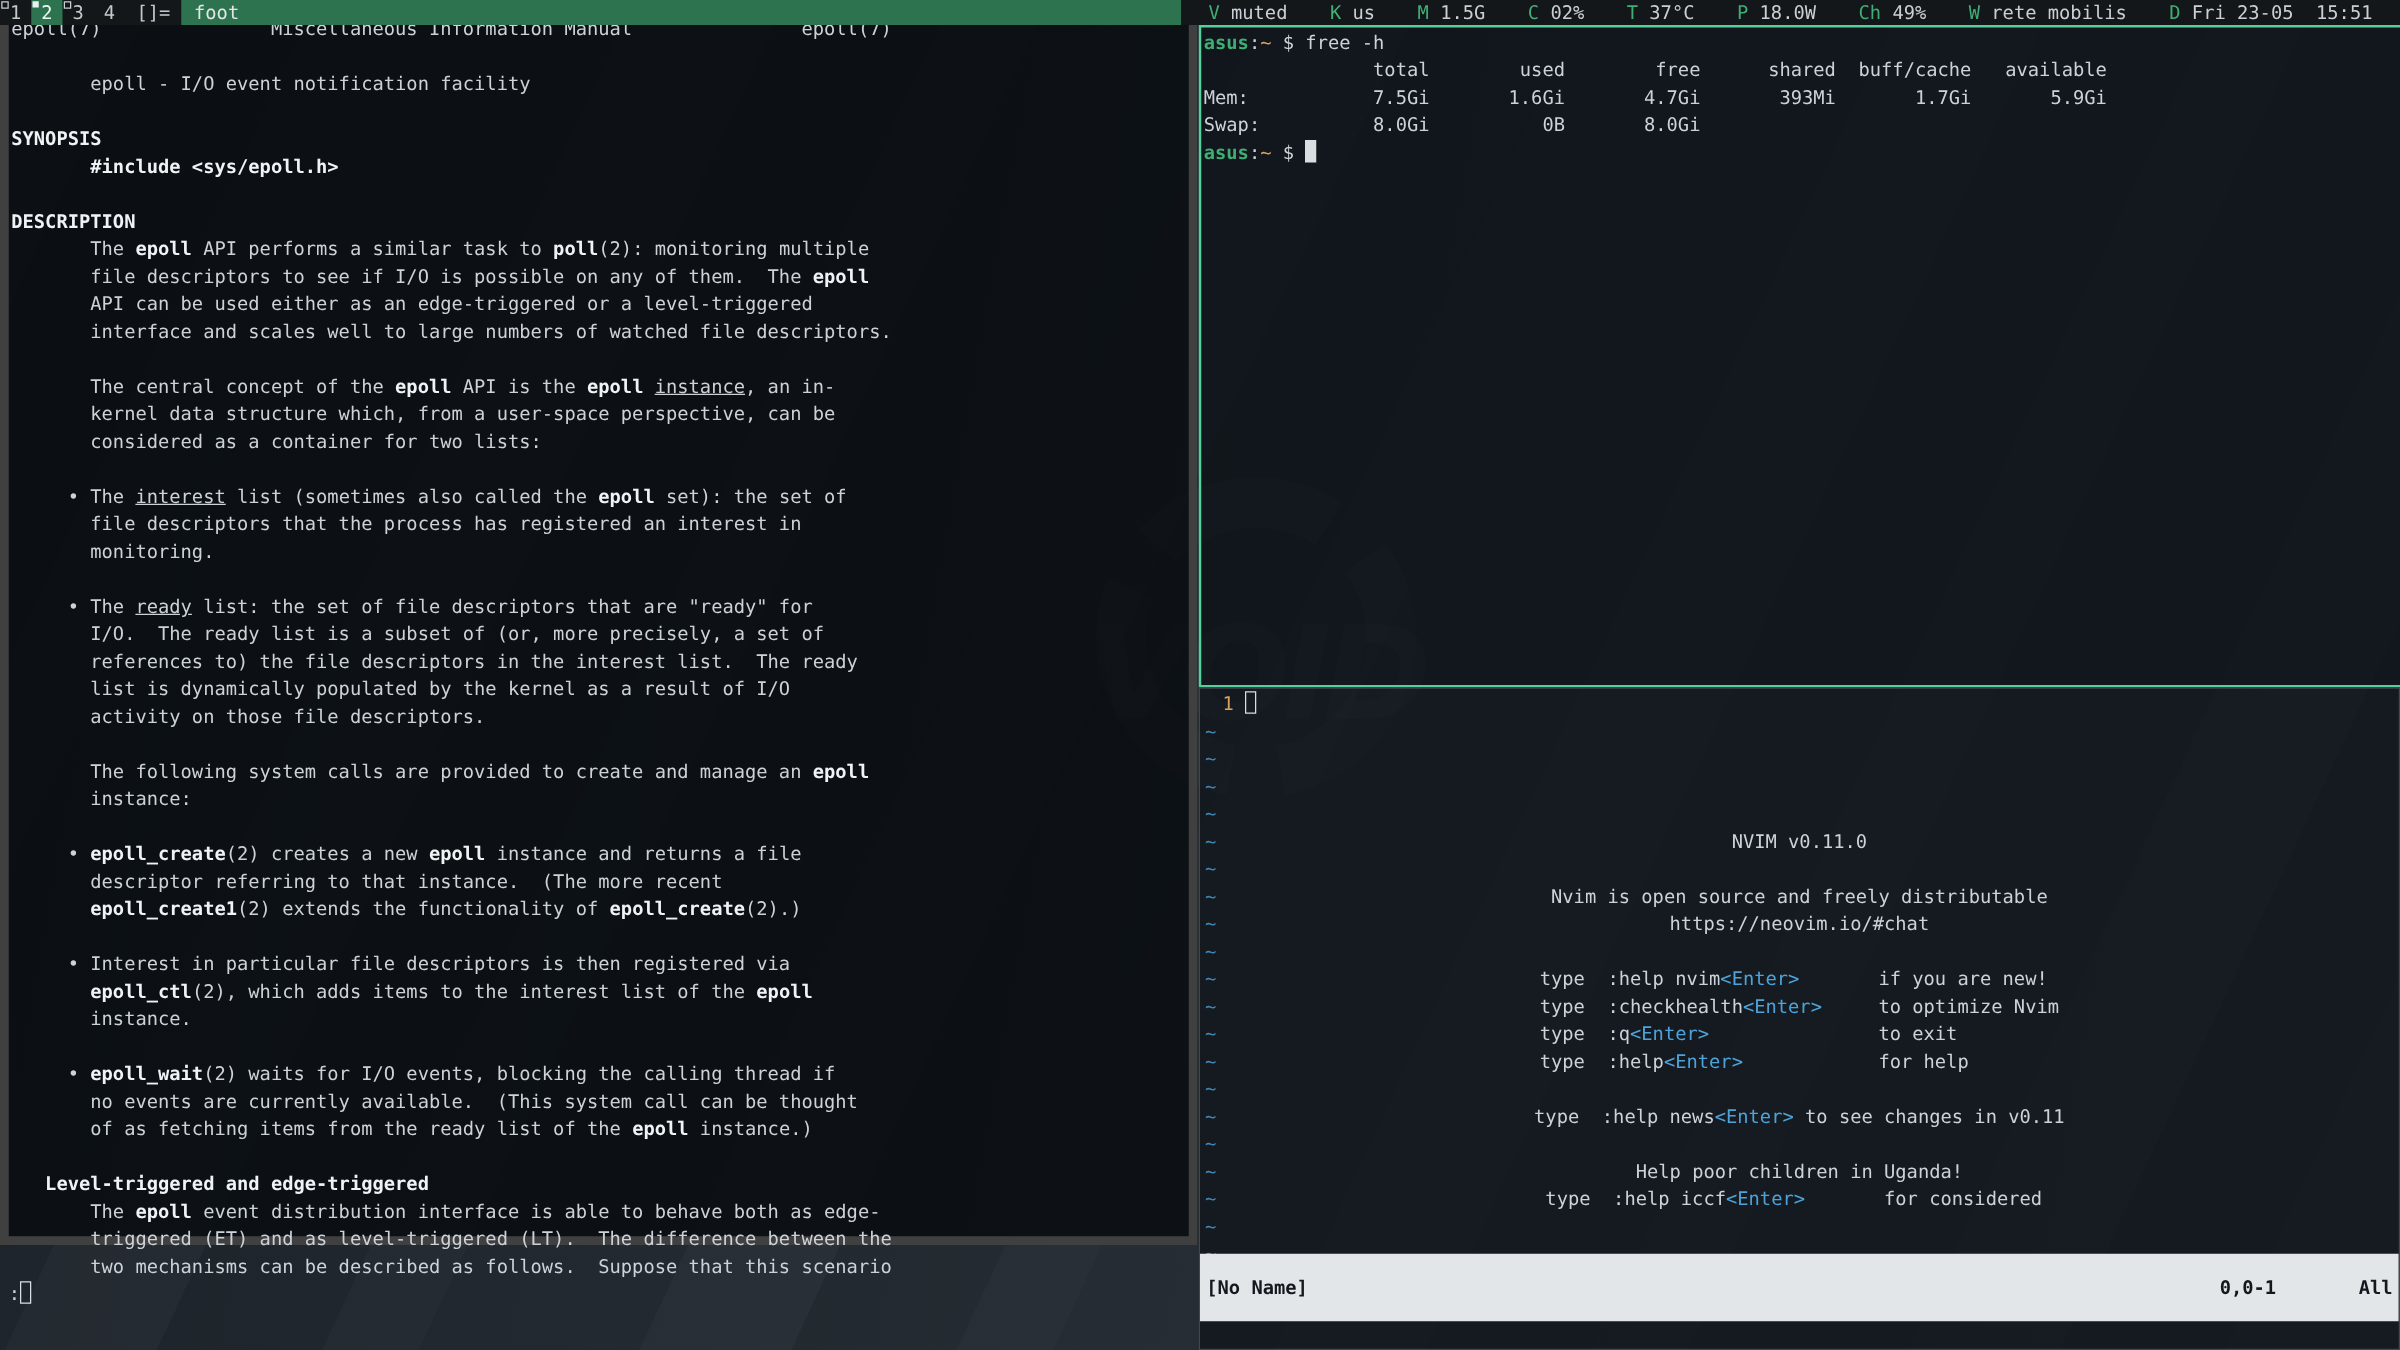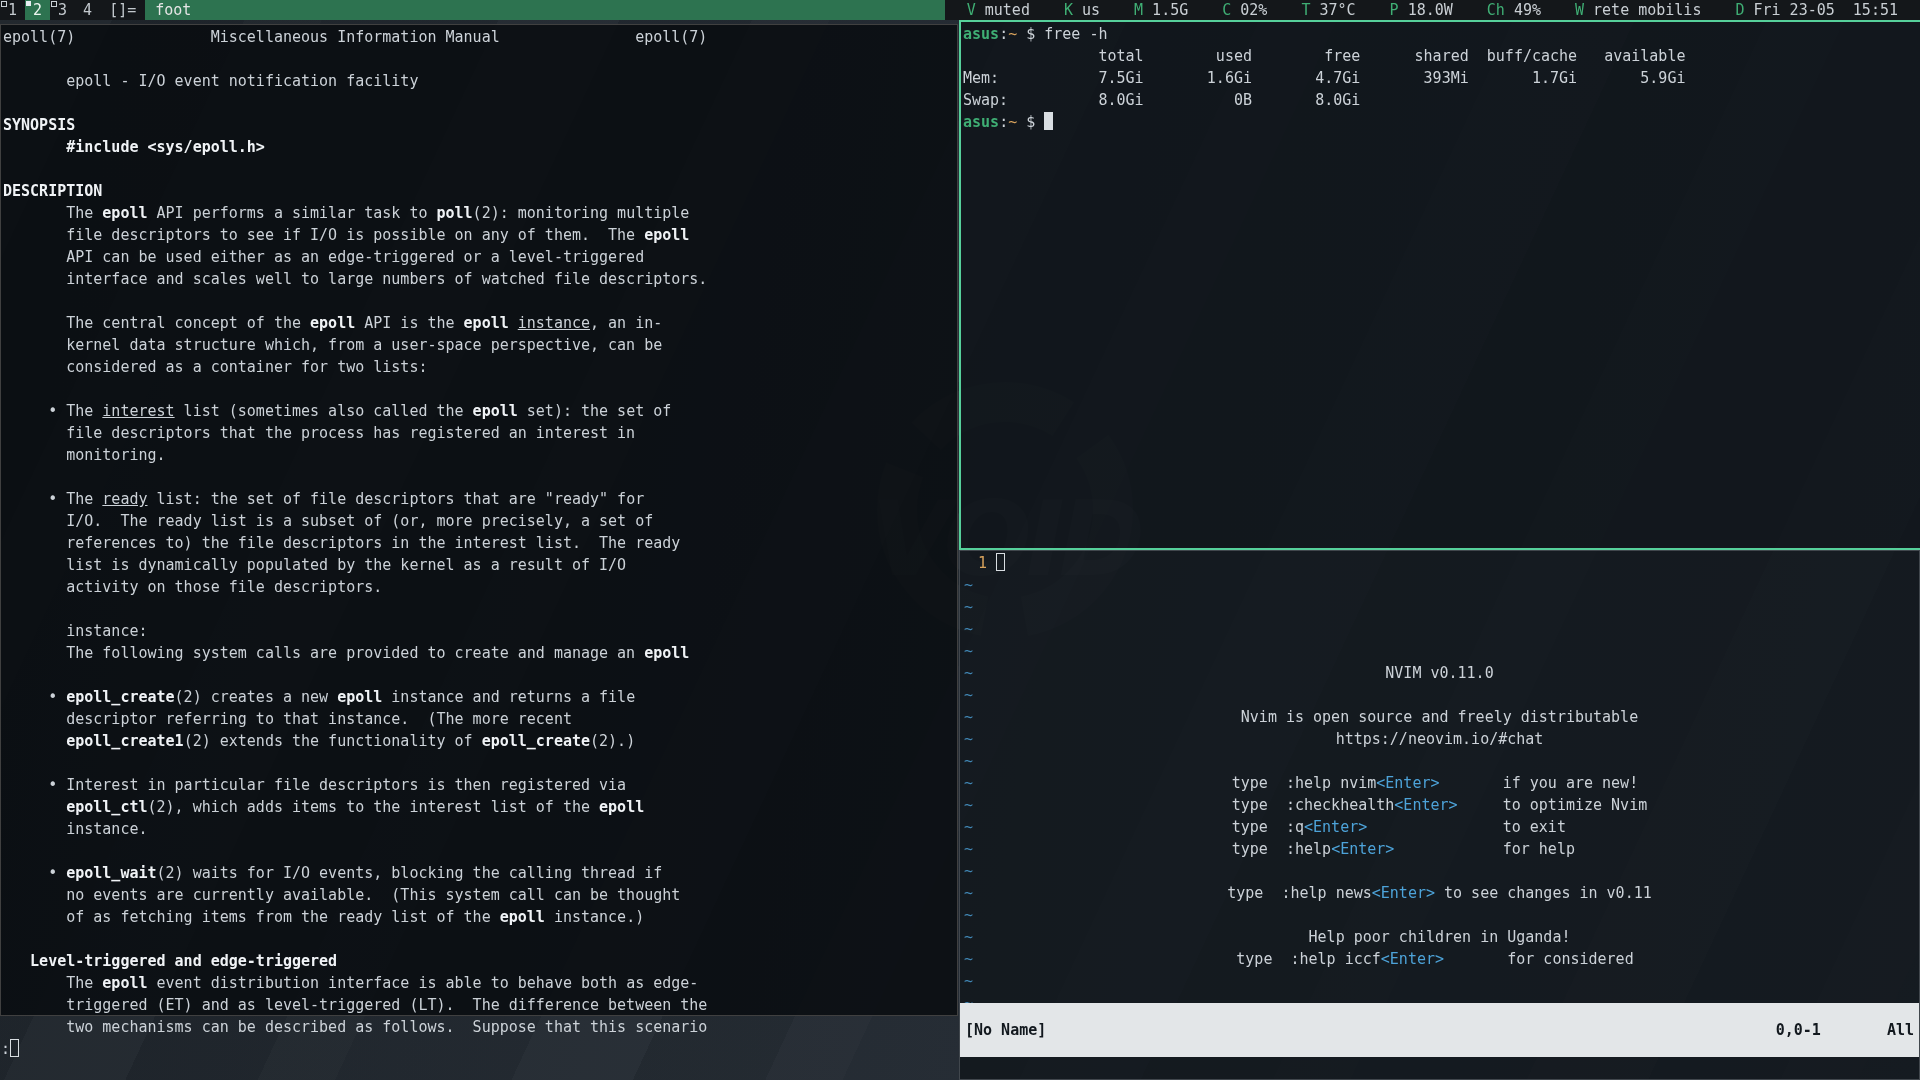--- a/index.html
+++ b/index.html
@@ -23,21 +23,21 @@
   .sq{position:absolute;left:1px;top:1px}
   .sq.filled{width:5px;height:5px;background:#e9eff3}
   .sq.hollow{width:4px;height:4px;border:1px solid #c9d0d5}
   .layout{padding:0 9px;display:flex;align-items:center}
   .wintitle{flex:1;background:var(--accent-dim);color:#e5e5e5;display:flex;align-items:center;padding:0 10px}
   .status{display:flex;gap:34px;padding:0 22px;background:var(--bar-bg);white-space:pre}
   .seg .k{color:var(--accent)}
   .seg .v{color:#c9cfd4}
   
   .win{position:absolute;box-sizing:border-box;font-size:15px;line-height:22px;color:var(--fg)}
-  .win-man{left:0;top:24px;width:958px;height:992px;background:rgba(8,12,16,.84);border:1px solid #404040}
+  .win-man{left:0;top:4px;width:958px;height:992px;background:rgba(8,12,16,.84);border:7px solid #404040}
   .win-shell{left:959px;top:20px;width:1099px;height:530px;background:rgba(13,18,23,.80);border:2px solid var(--border-focus)}
   .win-nvim{left:959px;top:550px;width:961px;height:530px;background:rgba(15,20,25,.78);border:1px solid #41474d;overflow:hidden}
   .tline{height:22px;white-space:pre}
   .pad{padding:1px 0 0 2px}
   .b{font-weight:bold;color:#f0f3f6}
   .u{text-decoration:underline}
   .green{color:var(--accent);font-weight:bold}
   .gold{color:var(--gold)}
   .cur-solid{display:inline-block;width:9px;height:18px;background:#d9dee2;vertical-align:-3px}
   .cur-hollow{display:inline-block;width:7px;height:16px;border:1px solid #d9dee2;vertical-align:-3px}
@@ -108,22 +108,22 @@
       <div class="tline"><span>     • The </span><span class="u">interest</span><span> list (sometimes also called the </span><span class="b">epoll</span><span> set): the set of</span></div>
       <div class="tline"><span>       file descriptors that the process has registered an interest in</span></div>
       <div class="tline"><span>       monitoring.</span></div>
       <div class="tline"> </div>
       <div class="tline"><span>     • The </span><span class="u">ready</span><span> list: the set of file descriptors that are "ready" for</span></div>
       <div class="tline"><span>       I/O.  The ready list is a subset of (or, more precisely, a set of</span></div>
       <div class="tline"><span>       references to) the file descriptors in the interest list.  The ready</span></div>
       <div class="tline"><span>       list is dynamically populated by the kernel as a result of I/O</span></div>
       <div class="tline"><span>       activity on those file descriptors.</span></div>
       <div class="tline"> </div>
+      <div class="tline"><span>       The following system calls are provided to create and manage an </span><span class="b">epoll</span></div>
       <div class="tline"><span>       instance:</span></div>
-      <div class="tline"><span>       The following system calls are provided to create and manage an </span><span class="b">epoll</span></div>
       <div class="tline"> </div>
       <div class="tline"><span>     • </span><span class="b">epoll_create</span><span>(2) creates a new </span><span class="b">epoll</span><span> instance and returns a file</span></div>
       <div class="tline"><span>       descriptor referring to that instance.  (The more recent</span></div>
       <div class="tline"><span>       </span><span class="b">epoll_create1</span><span>(2) extends the functionality of </span><span class="b">epoll_create</span><span>(2).)</span></div>
       <div class="tline"> </div>
       <div class="tline"><span>     • Interest in particular file descriptors is then registered via</span></div>
       <div class="tline"><span>       </span><span class="b">epoll_ctl</span><span>(2), which adds items to the interest list of the </span><span class="b">epoll</span></div>
       <div class="tline"><span>       instance.</span></div>
       <div class="tline"> </div>
       <div class="tline"><span>     • </span><span class="b">epoll_wait</span><span>(2) waits for I/O events, blocking the calling thread if</span></div>

